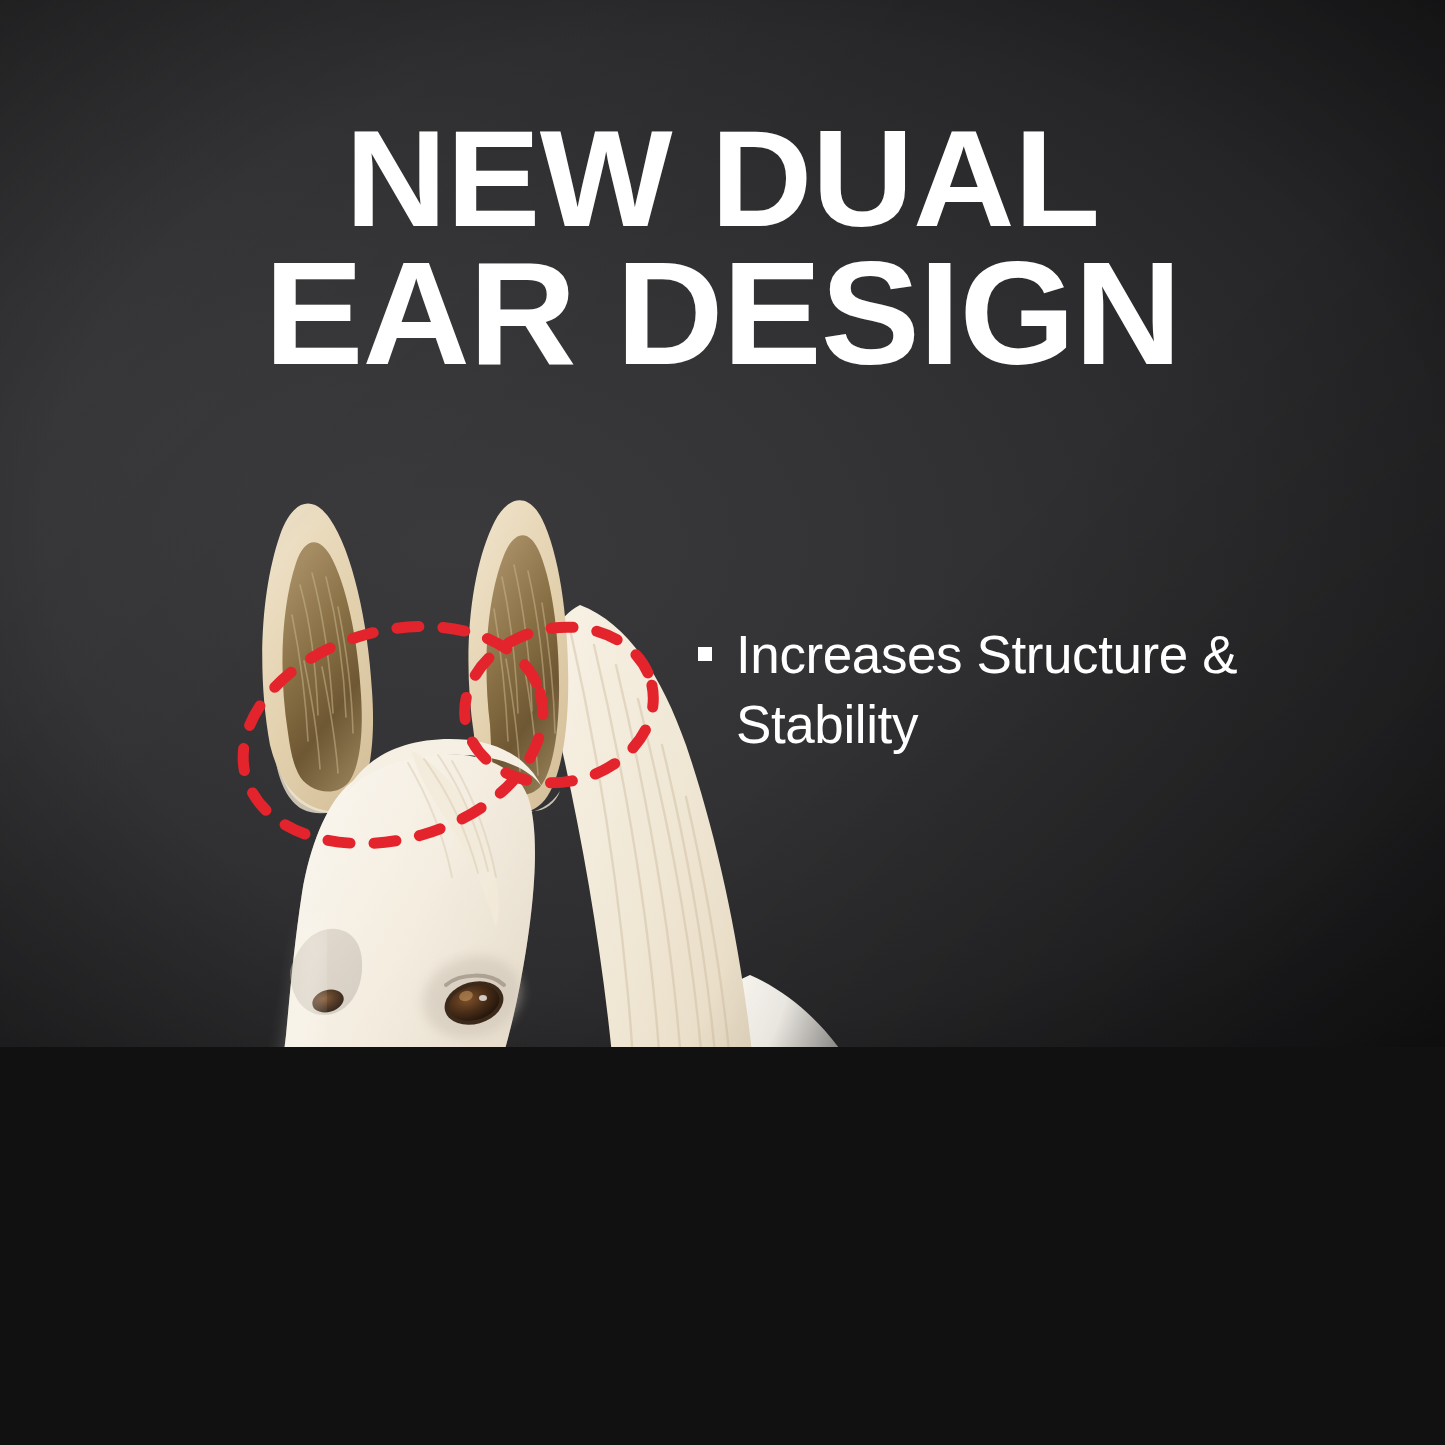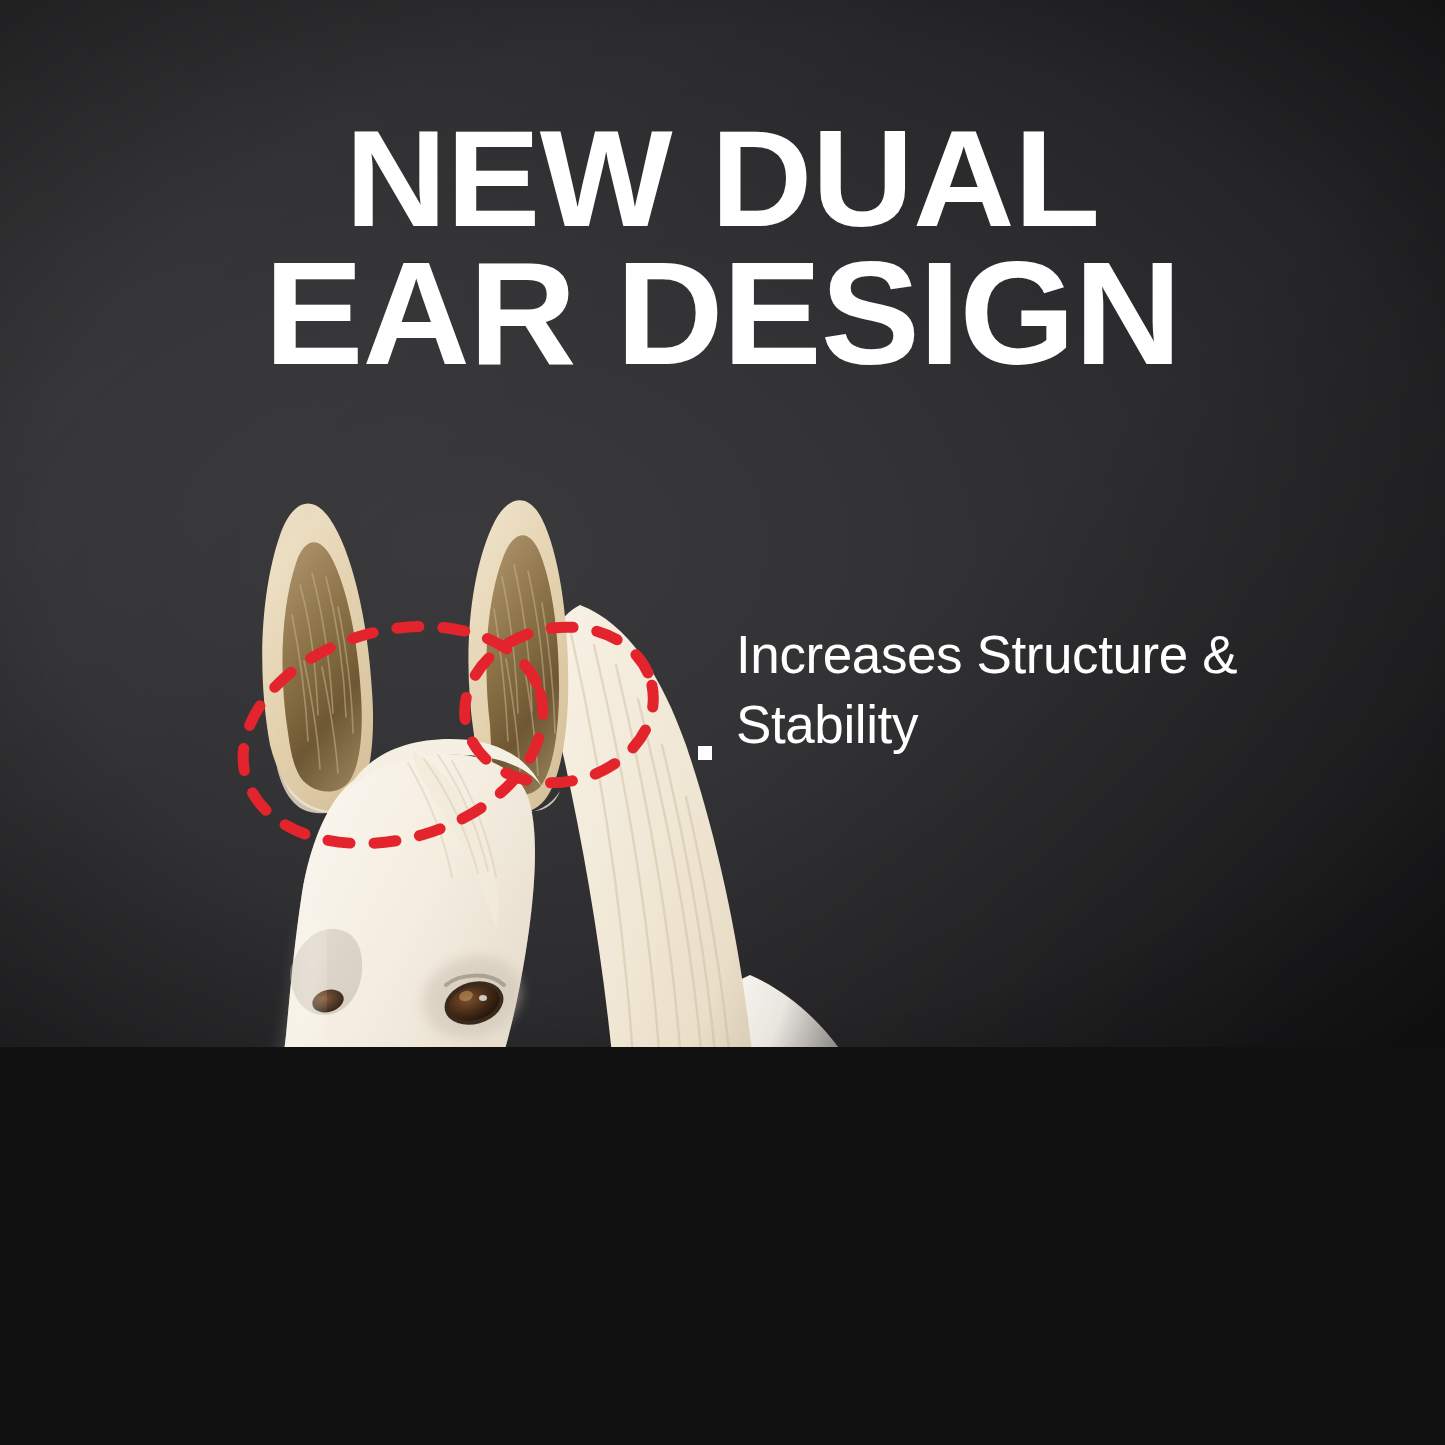--- a/index.html
+++ b/index.html
@@ -59,21 +59,21 @@
 
   
   .bullets {
     position: absolute;
     left: 698px;
     top: 620px;
     width: 660px;
   }
   .bullet-row {
     display: flex;
-    align-items: flex-end;
+    align-items: flex-start;
     margin-bottom: 76px;
   }
   .bullet-mark {
     flex: 0 0 auto;
     width: 14px;
     height: 14px;
     background: #ffffff;
     margin-top: 27px;
     margin-right: 24px;
   }

